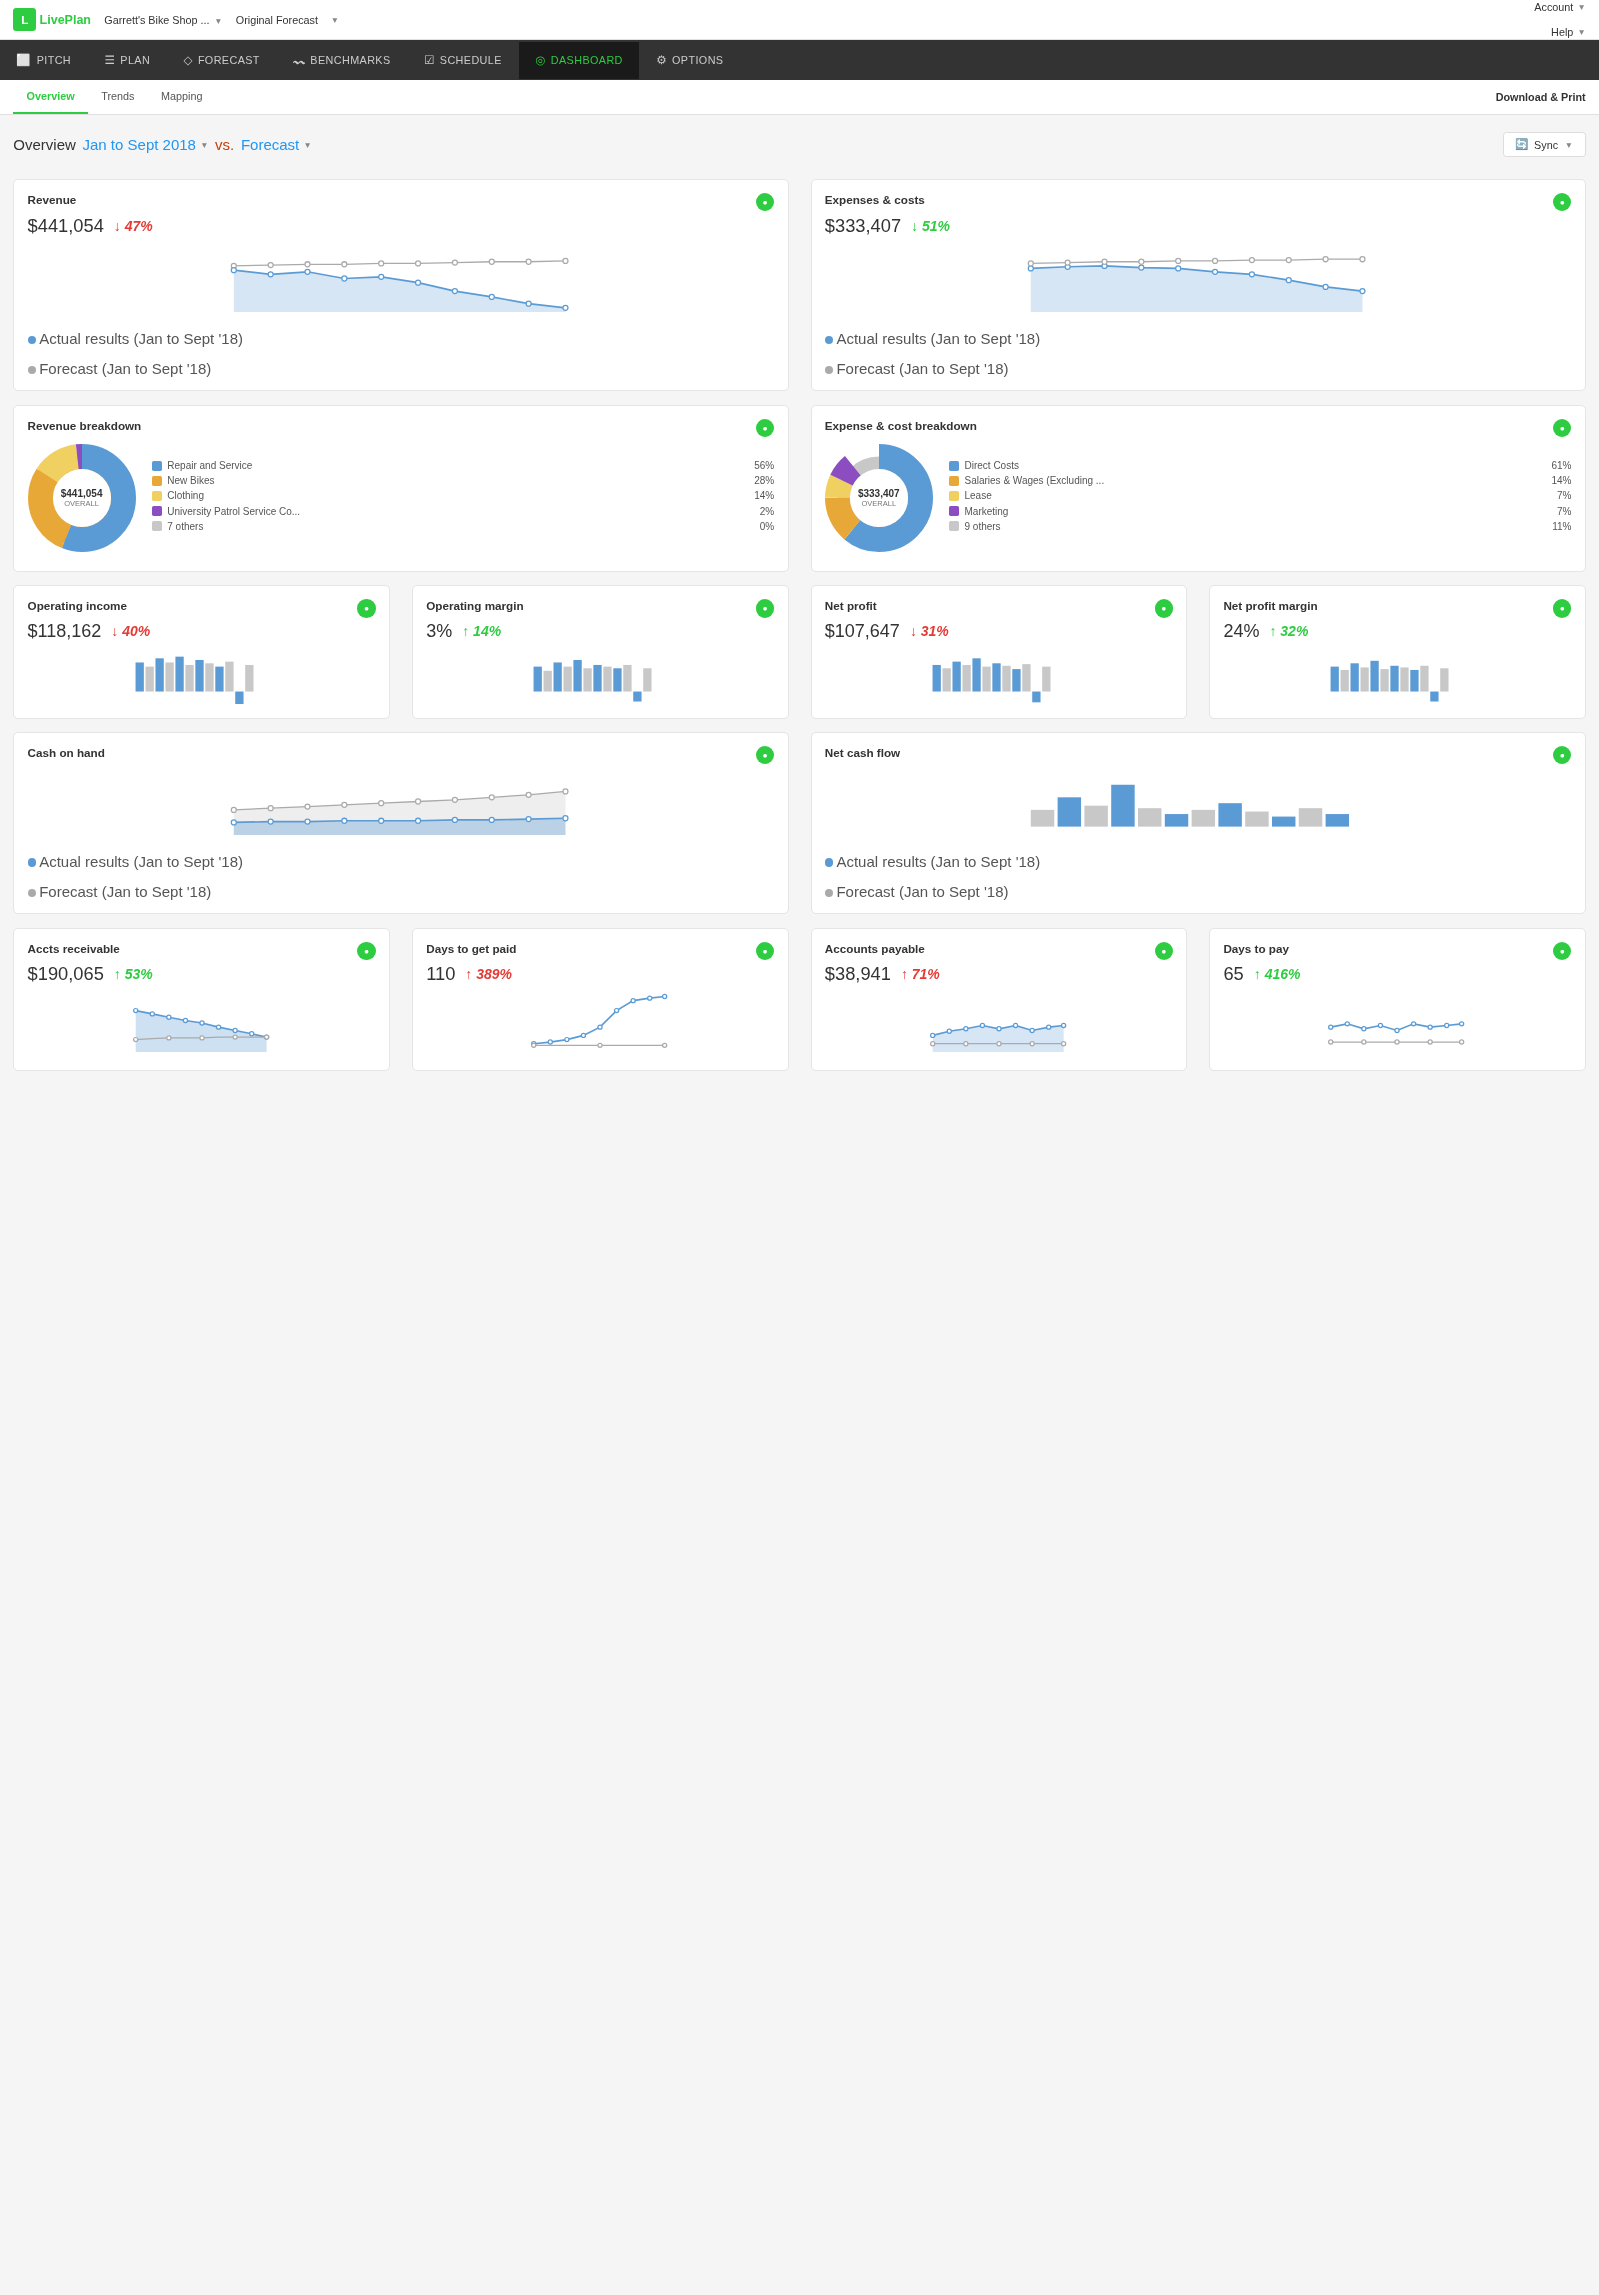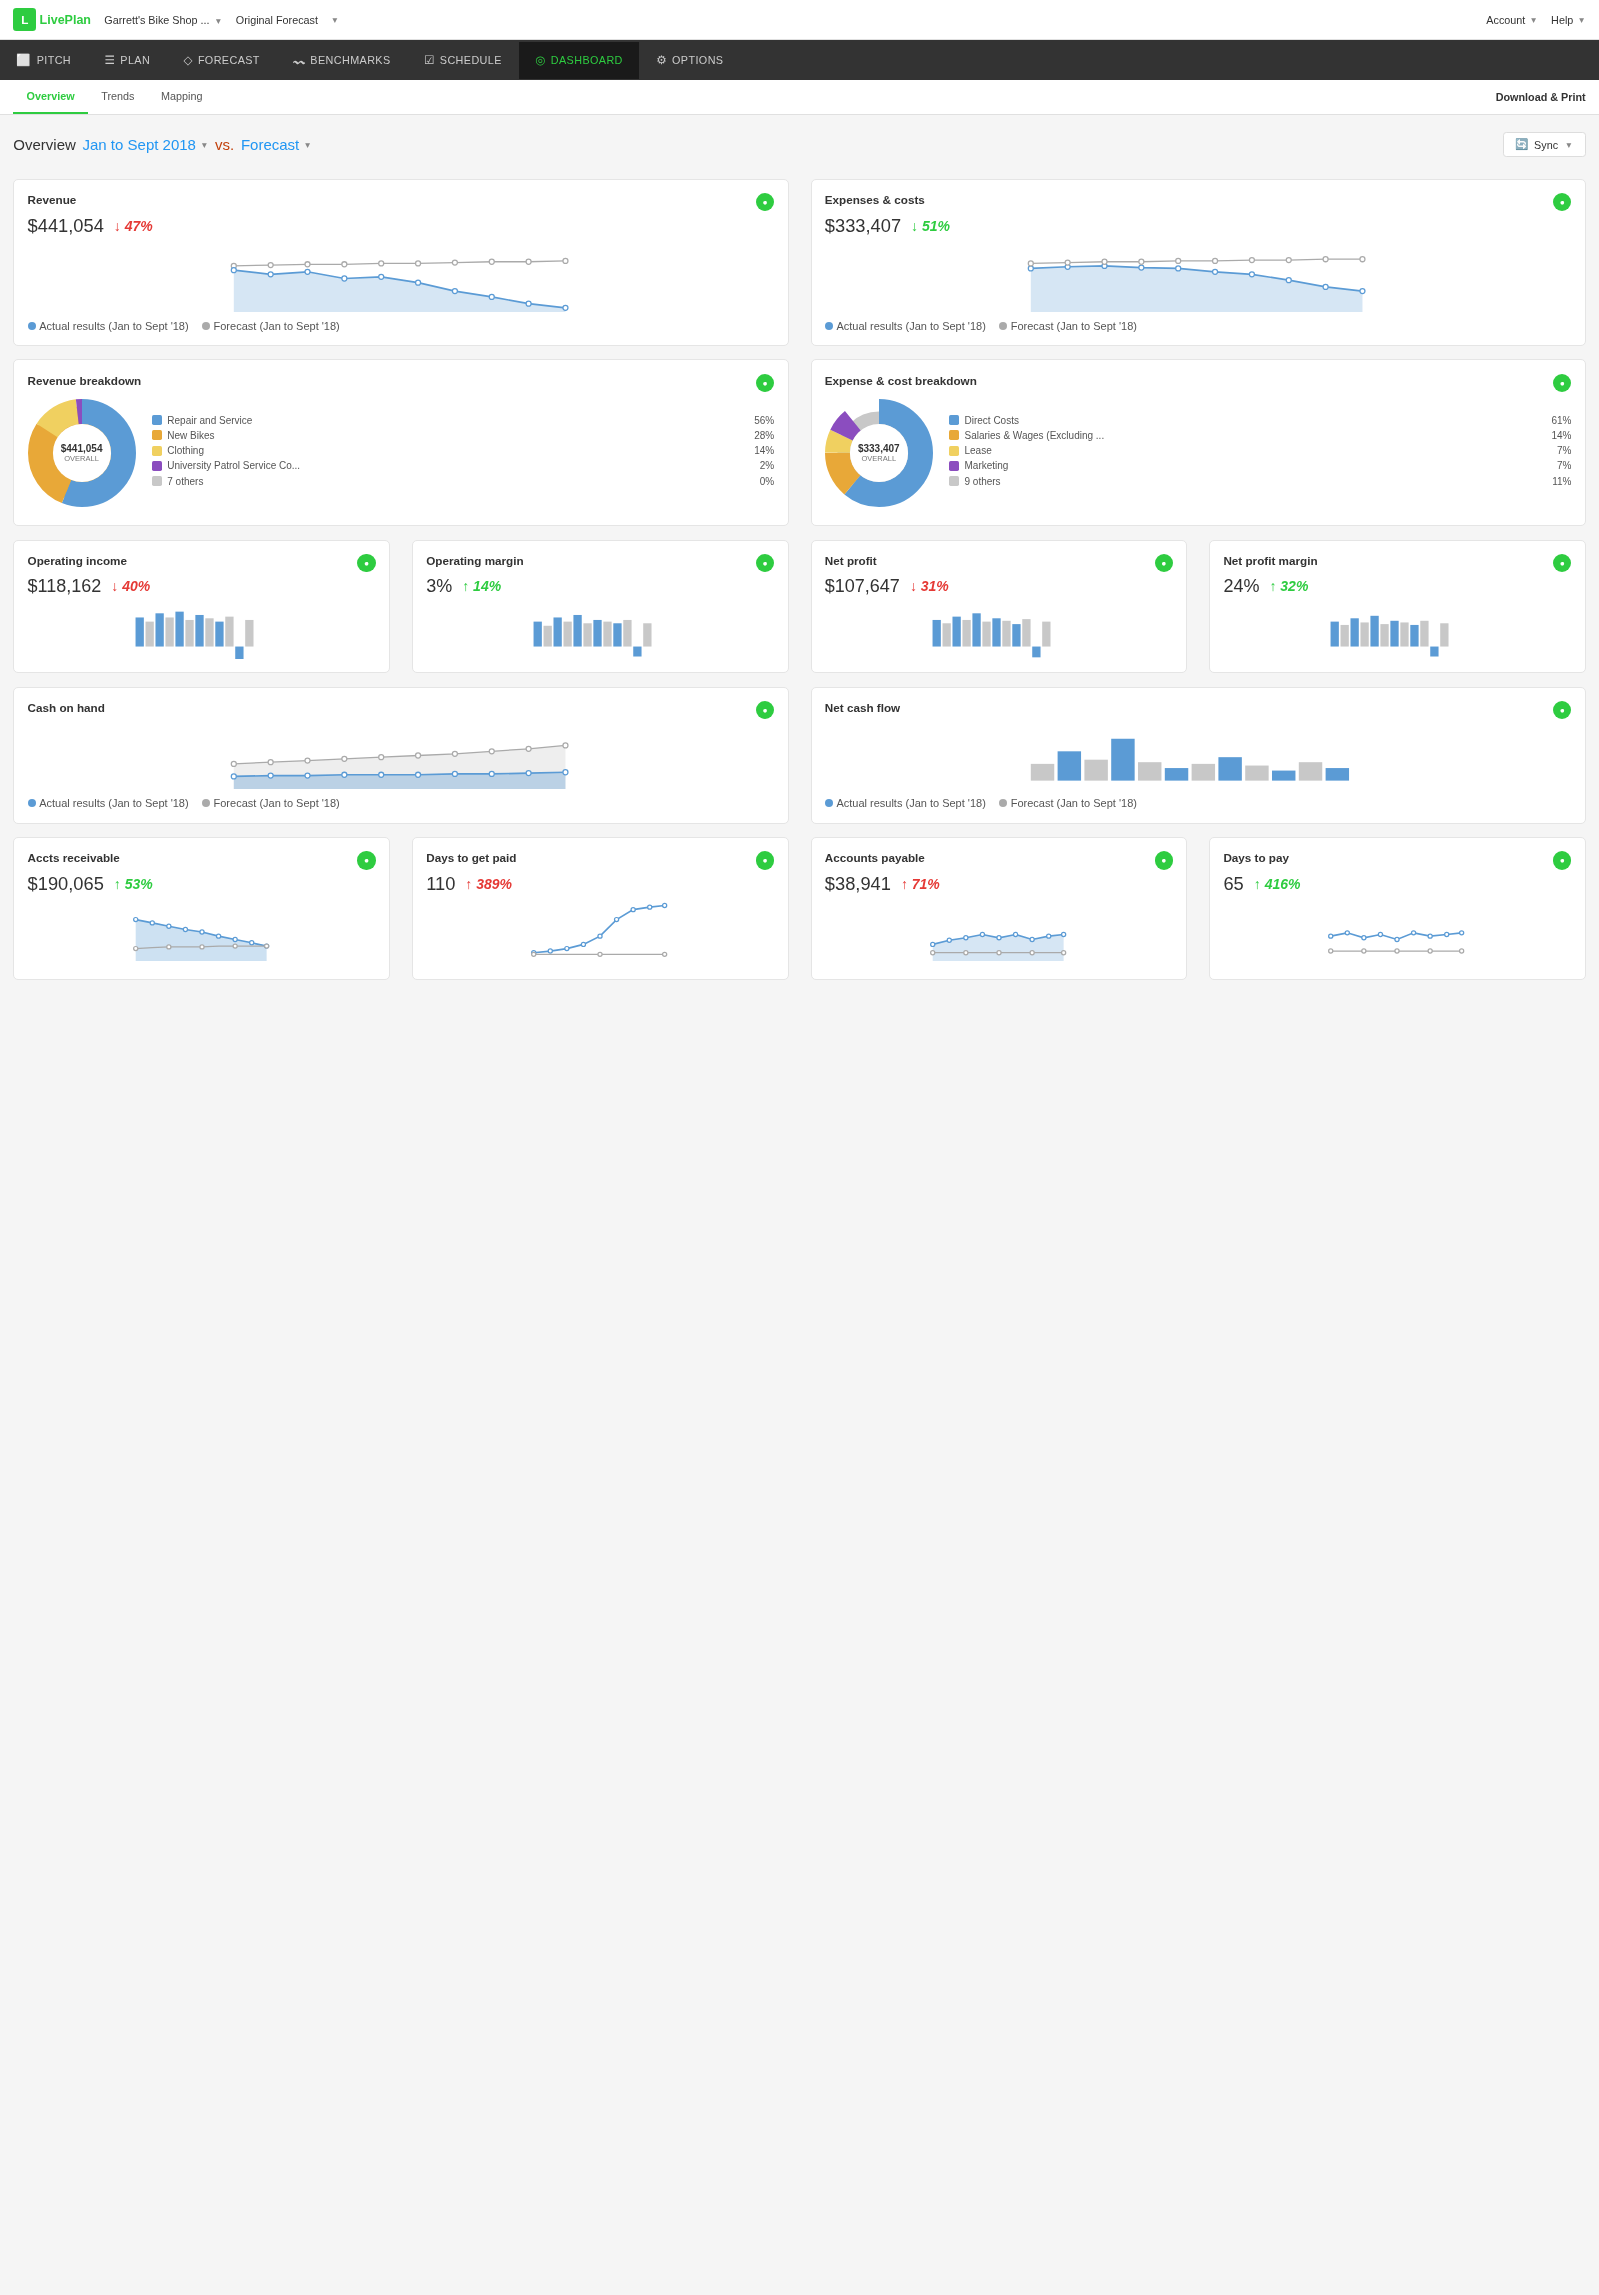--- a/index.html
+++ b/index.html
@@ -5,21 +5,21 @@
     * { box-sizing: border-box; margin: 0; padding: 0; }
     body { font-family: -apple-system, BlinkMacSystemFont, 'Segoe UI', sans-serif; background: #f5f5f5; color: #333; font-size: 10.8px; }
 
     
     .top-nav { display: flex; align-items: center; justify-content: space-between; background: #fff; border-bottom: 0.8px solid #e0e0e0; padding: 0 13.3px; height: 40px; }
     .top-nav-left { display: flex; align-items: center; gap: 13.3px; }
     .logo { display: flex; align-items: center; gap: 3.3px; font-weight: 700; font-size: 12.5px; color: #2ecc40; }
     .logo-icon { width: 23px; height: 23px; background: #2ecc40; border-radius: 3.3px; display: flex; align-items: center; justify-content: center; color: white; font-weight: 900; font-size: 11.7px; }
     .company-name { font-size: 10.8px; color: #333; cursor: pointer; }
     .forecast-selector { font-size: 10.8px; color: #333; cursor: pointer; border: none; background: none; display: flex; align-items: center; gap: 11px; }
-    .top-nav-right { display: flex; align-items: flex-end; gap: 13.3px; }
+    .top-nav-right { display: flex; align-items: flex-end; gap: 13.3px; flex-direction: column; }
     .nav-link { font-size: 10.8px; color: #333; cursor: pointer; display: flex; align-items: center; gap: 2.5px; }
 
     
     .main-nav { display: flex; align-items: center; background: #333; padding: 0; }
     .nav-item { display: flex; align-items: center; gap: 5px; padding: 11.7px 16.7px; color: #ccc; font-size: 10.8px; cursor: pointer; text-transform: uppercase; font-weight: 500; letter-spacing: 0.4px; }
     .nav-item.active { color: #2ecc40; background: #1a1a1a; }
     .nav-item .nav-icon { font-size: 11.7px; }
 
     
     .sub-nav { display: flex; align-items: center; justify-content: space-between; background: #fff; padding: 0 13.3px; border-bottom: 0.8px solid #e0e0e0; }
@@ -50,21 +50,21 @@
     .card-value-row { display: flex; align-items: center; gap: 10px; margin-bottom: 8.3px; }
     .card-value { font-size: 18.3px; font-weight: 400; color: #333; }
     .card-change { font-size: 14px; font-weight: 600; font-style: italic; }
     .change-down-red { color: #e53935; }
     .change-down-green { color: #2ecc40; }
     .change-up-red { color: #e53935; }
     .change-up-green { color: #2ecc40; }
 
     
     .line-chart-area { height: 67px; position: relative; margin-bottom: 5px; }
-    .chart-legend { display: flex; gap: 13.3px; font-size: 11px; color: #555; margin-top: 8px; }
+    .chart-legend { display: flex; gap: 13.3px; font-size: 15px; color: #555; margin-top: 18px; flex-direction: column; }
     .legend-dot { display: inline-block; width: 8.3px; height: 8.3px; border-radius: 50%; margin-right: 3.3px; }
     .legend-dot-blue { background: #5b9bd5; }
     .legend-dot-gray { background: #aaa; }
 
     
     .bar-chart-area { height: 67px; display: flex; align-items: flex-end; gap: 2.5px; padding-top: 6.7px; }
 
     
     .breakdown-card { min-height: 167px; }
     .breakdown-content { display: flex; gap: 16.7px; align-items: center; margin-top: 6.7px; }

